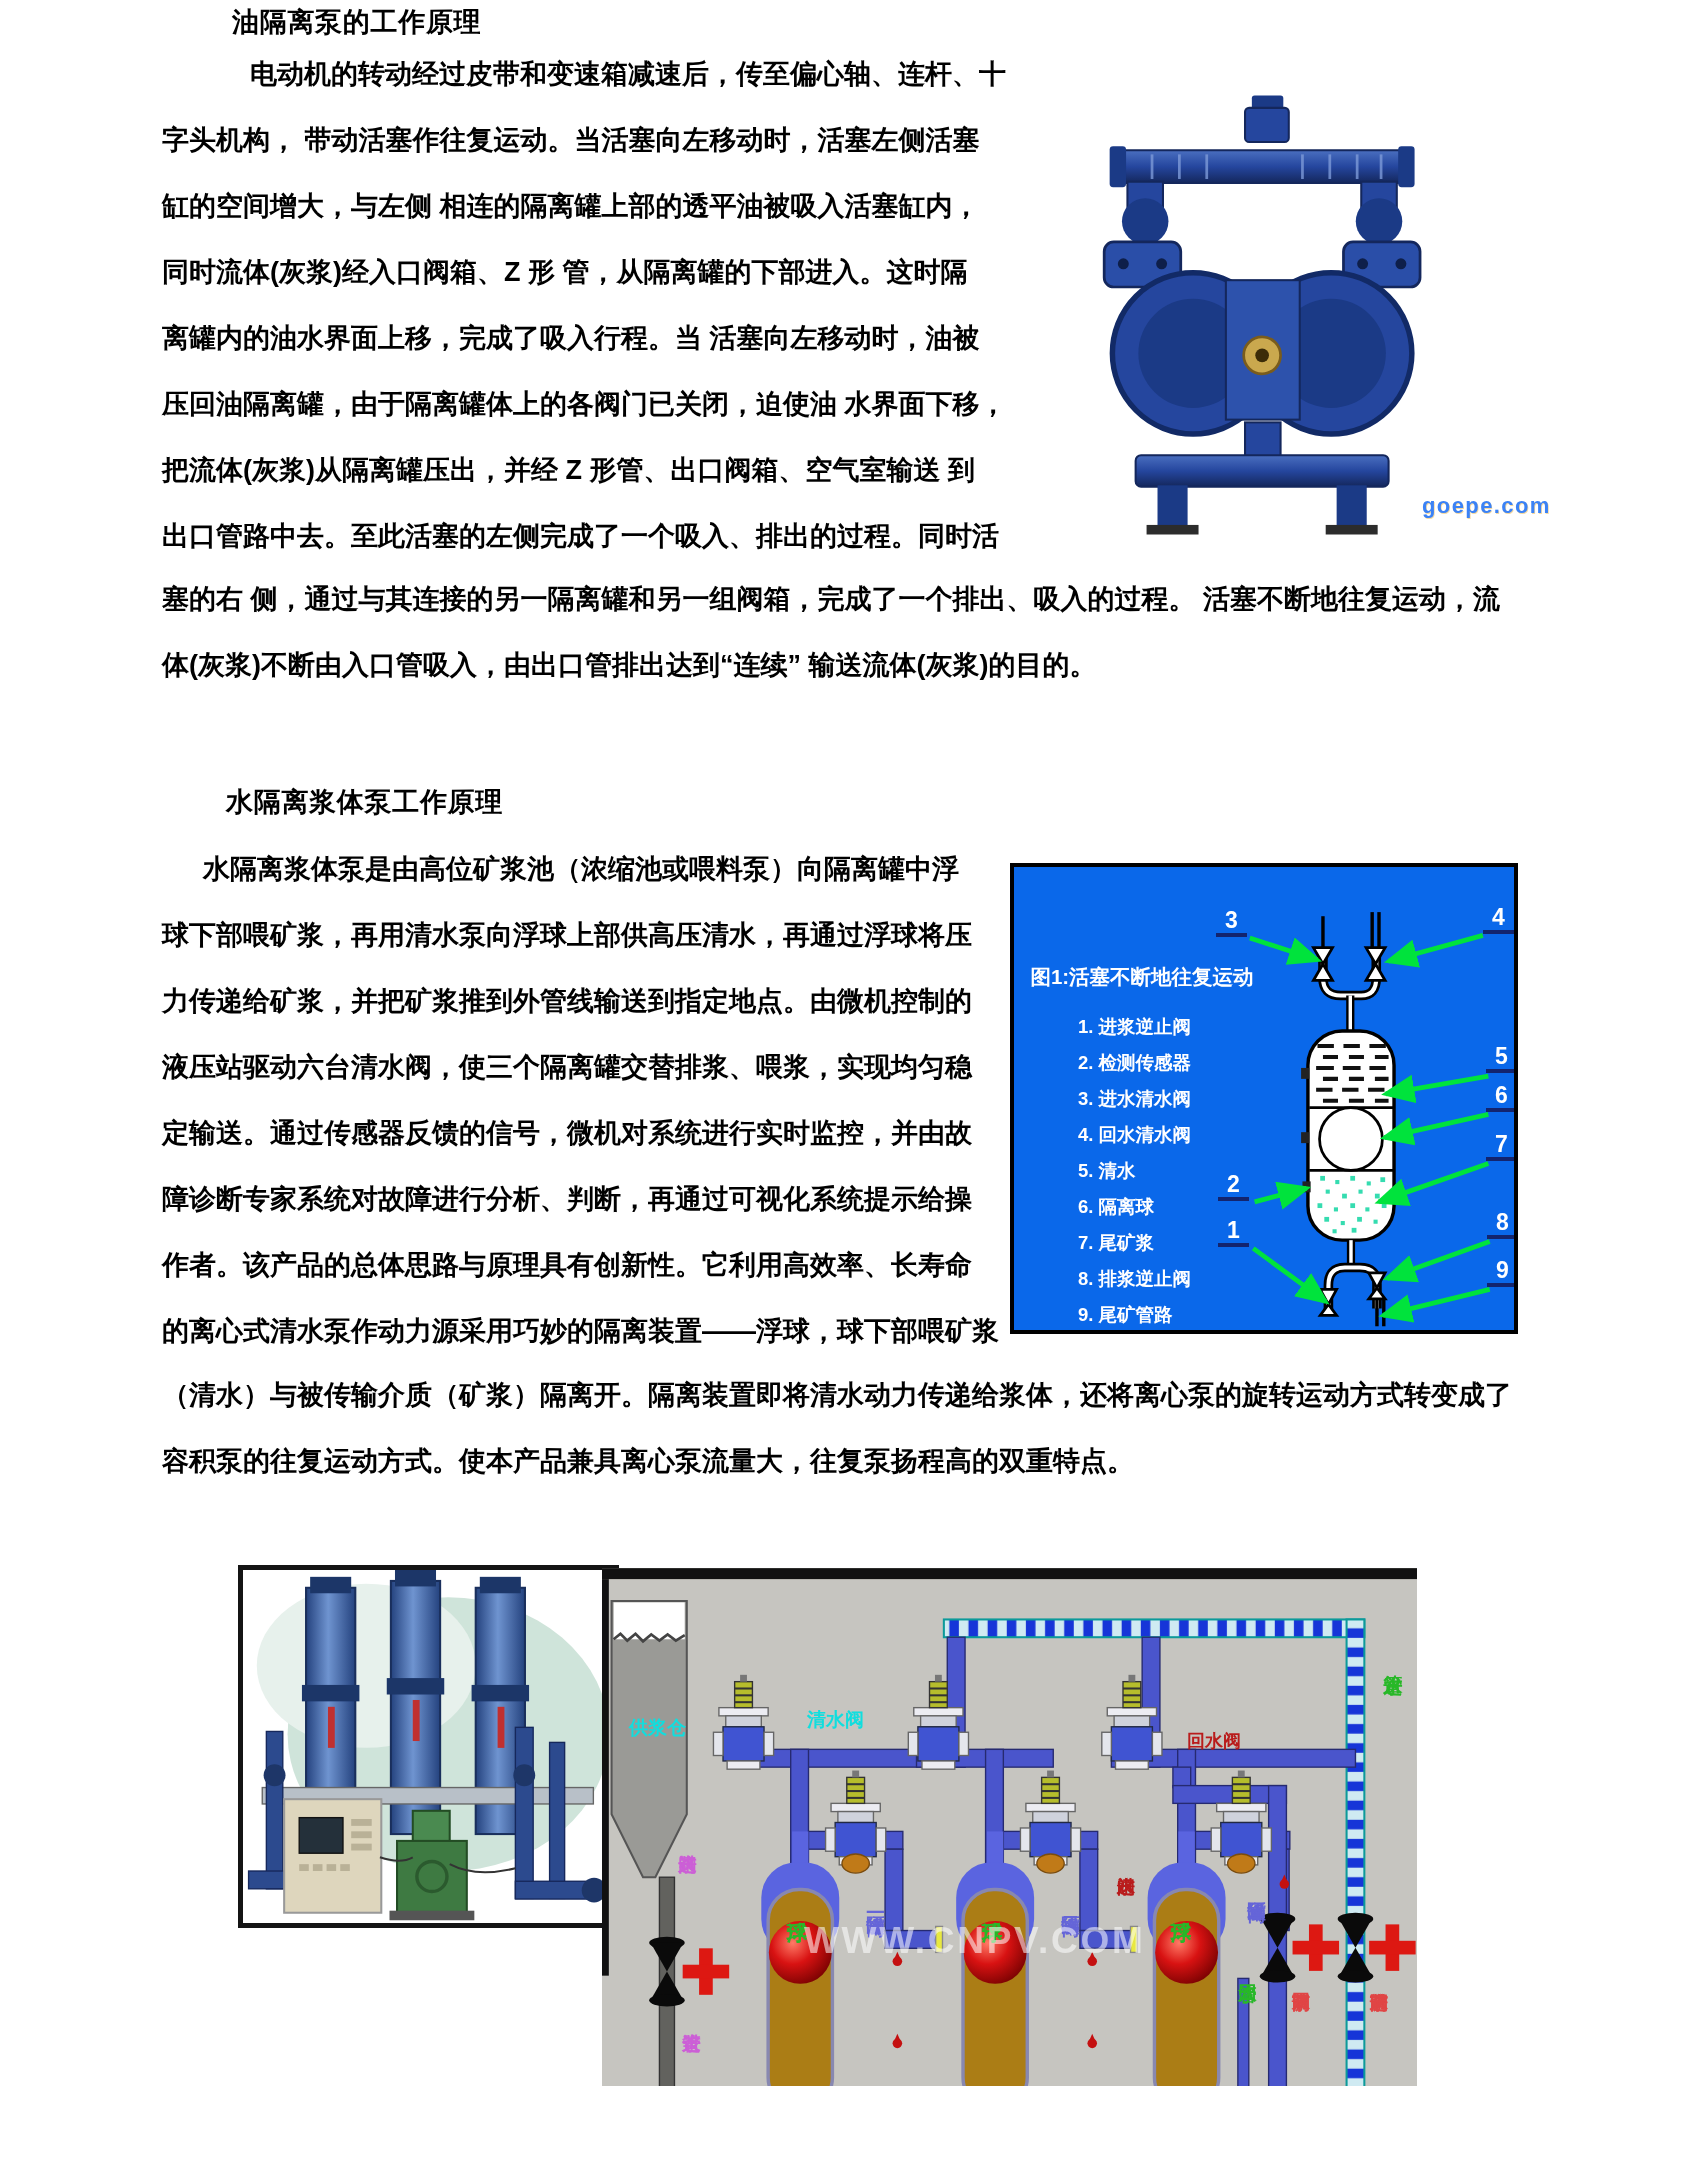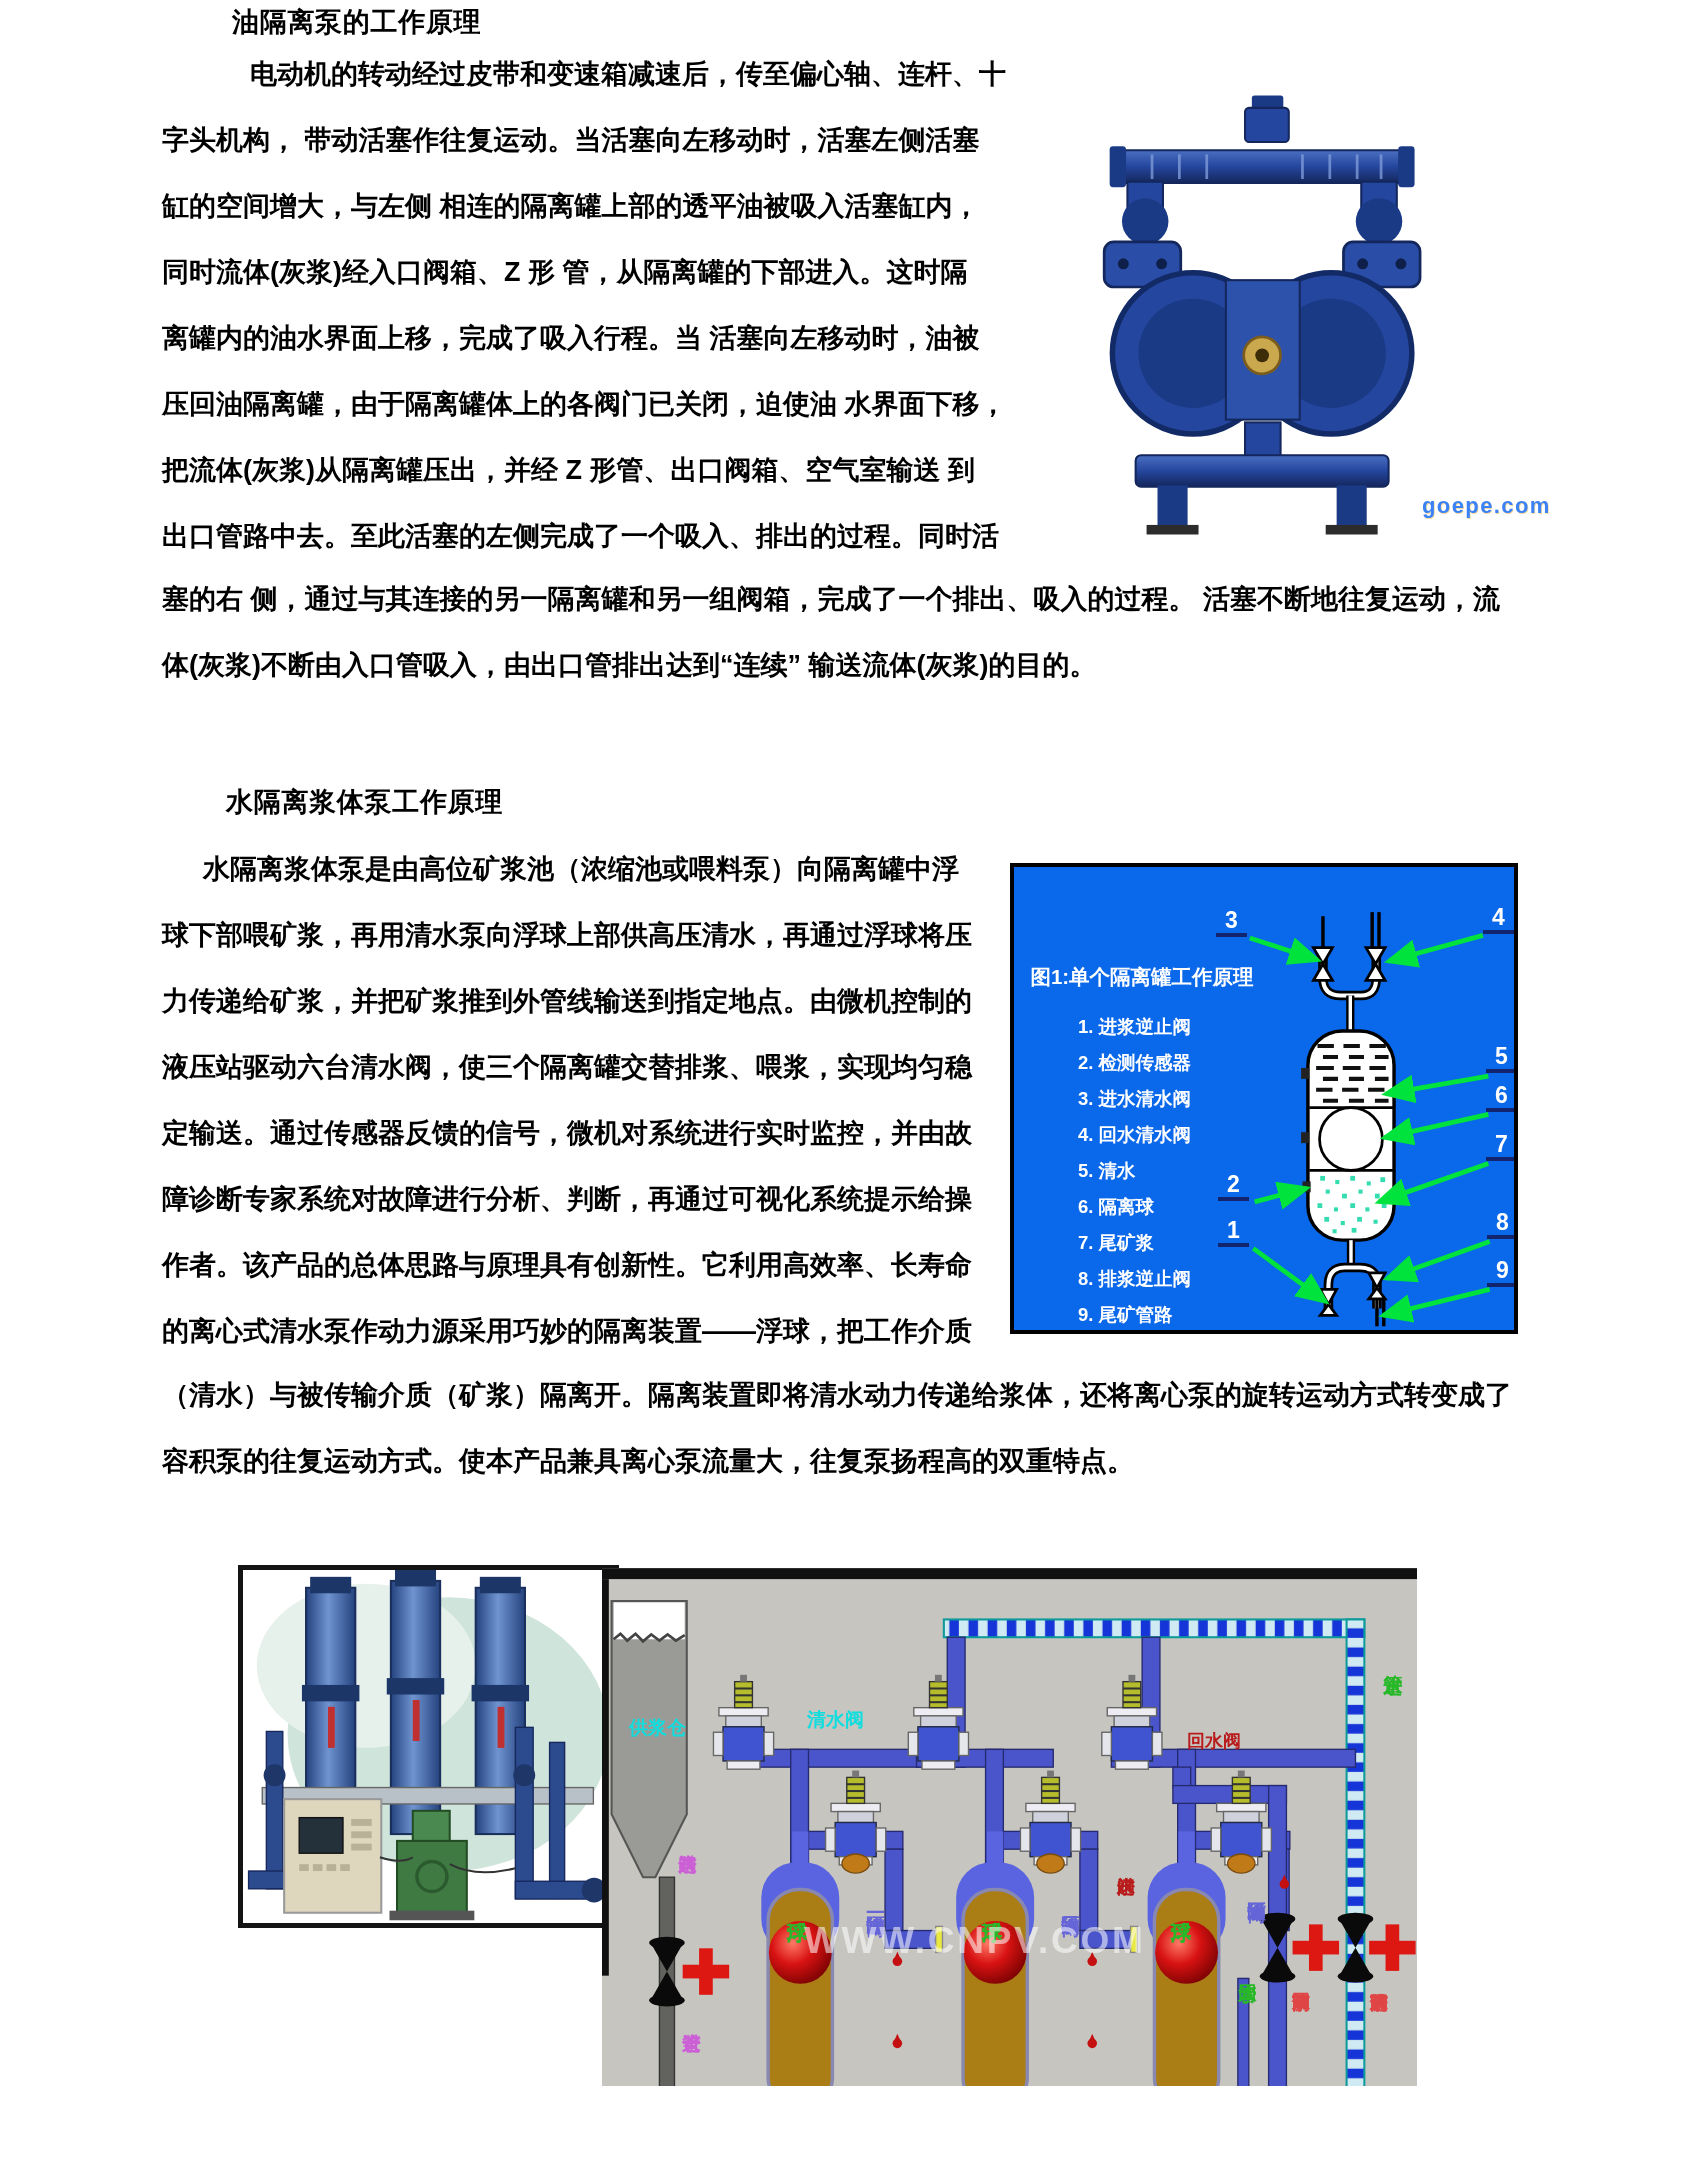--- a/index.html
+++ b/index.html
@@ -133,21 +133,21 @@
   <h2 class="h-title t2">水隔离浆体泵工作原理</h2>
 
   <div class="para p2n">
       <div class="line">水隔离浆体泵是由高位矿浆池（浓缩池或喂料泵）向隔离罐中浮</div>
       <div class="line">球下部喂矿浆，再用清水泵向浮球上部供高压清水，再通过浮球将压</div>
       <div class="line">力传递给矿浆，并把矿浆推到外管线输送到指定地点。由微机控制的</div>
       <div class="line">液压站驱动六台清水阀，使三个隔离罐交替排浆、喂浆，实现均匀稳</div>
       <div class="line">定输送。通过传感器反馈的信号，微机对系统进行实时监控，并由故</div>
       <div class="line">障诊断专家系统对故障进行分析、判断，再通过可视化系统提示给操</div>
       <div class="line">作者。该产品的总体思路与原理具有创新性。它利用高效率、长寿命</div>
-      <div class="line">的离心式清水泵作动力源采用巧妙的隔离装置——浮球，把工作介质</div>
+      <div class="line">的离心式清水泵作动力源采用巧妙的隔离装置——浮球，球下部喂矿浆</div>
     </div>
   <div class="para p2f">
       <div class="line">（清水）与被传输介质（矿浆）隔离开。隔离装置即将清水动力传递给浆体，还将离心泵的旋转运动方式转变成了</div>
       <div class="line">容积泵的往复运动方式。使本产品兼具离心泵流量大，往复泵扬程高的双重特点。</div>
     </div>
 
   <div class="fig1">
     <svg width="499" height="462" viewBox="0 0 730 676">
       <defs>
         <marker id="ah" markerWidth="8" markerHeight="8" refX="6" refY="3" orient="auto">
@@ -228,21 +228,21 @@
         <line x1="686" y1="100" x2="548" y2="138"></line>
         <line x1="694" y1="306" x2="544" y2="332"></line>
         <line x1="694" y1="362" x2="542" y2="396"></line>
         <line x1="694" y1="434" x2="534" y2="490"></line>
         <line x1="696" y1="548" x2="546" y2="602"></line>
         <line x1="696" y1="618" x2="540" y2="656"></line>
         <line x1="352" y1="490" x2="428" y2="470"></line>
         <line x1="350" y1="558" x2="456" y2="636"></line>
       </g>
     </svg>
-    <div class="fig1-title">图1:单个隔离罐工作原理</div>
+    <div class="fig1-title">图1:活塞不断地往复运动</div>
     <div class="fig1-legend">
         <div class="litem">1. 进浆逆止阀</div>
         <div class="litem">2. 检测传感器</div>
         <div class="litem">3. 进水清水阀</div>
         <div class="litem">4. 回水清水阀</div>
         <div class="litem">5. 清水</div>
         <div class="litem">6. 隔离球</div>
         <div class="litem">7. 尾矿浆</div>
         <div class="litem">8. 排浆逆止阀</div>
         <div class="litem">9. 尾矿管路</div>

